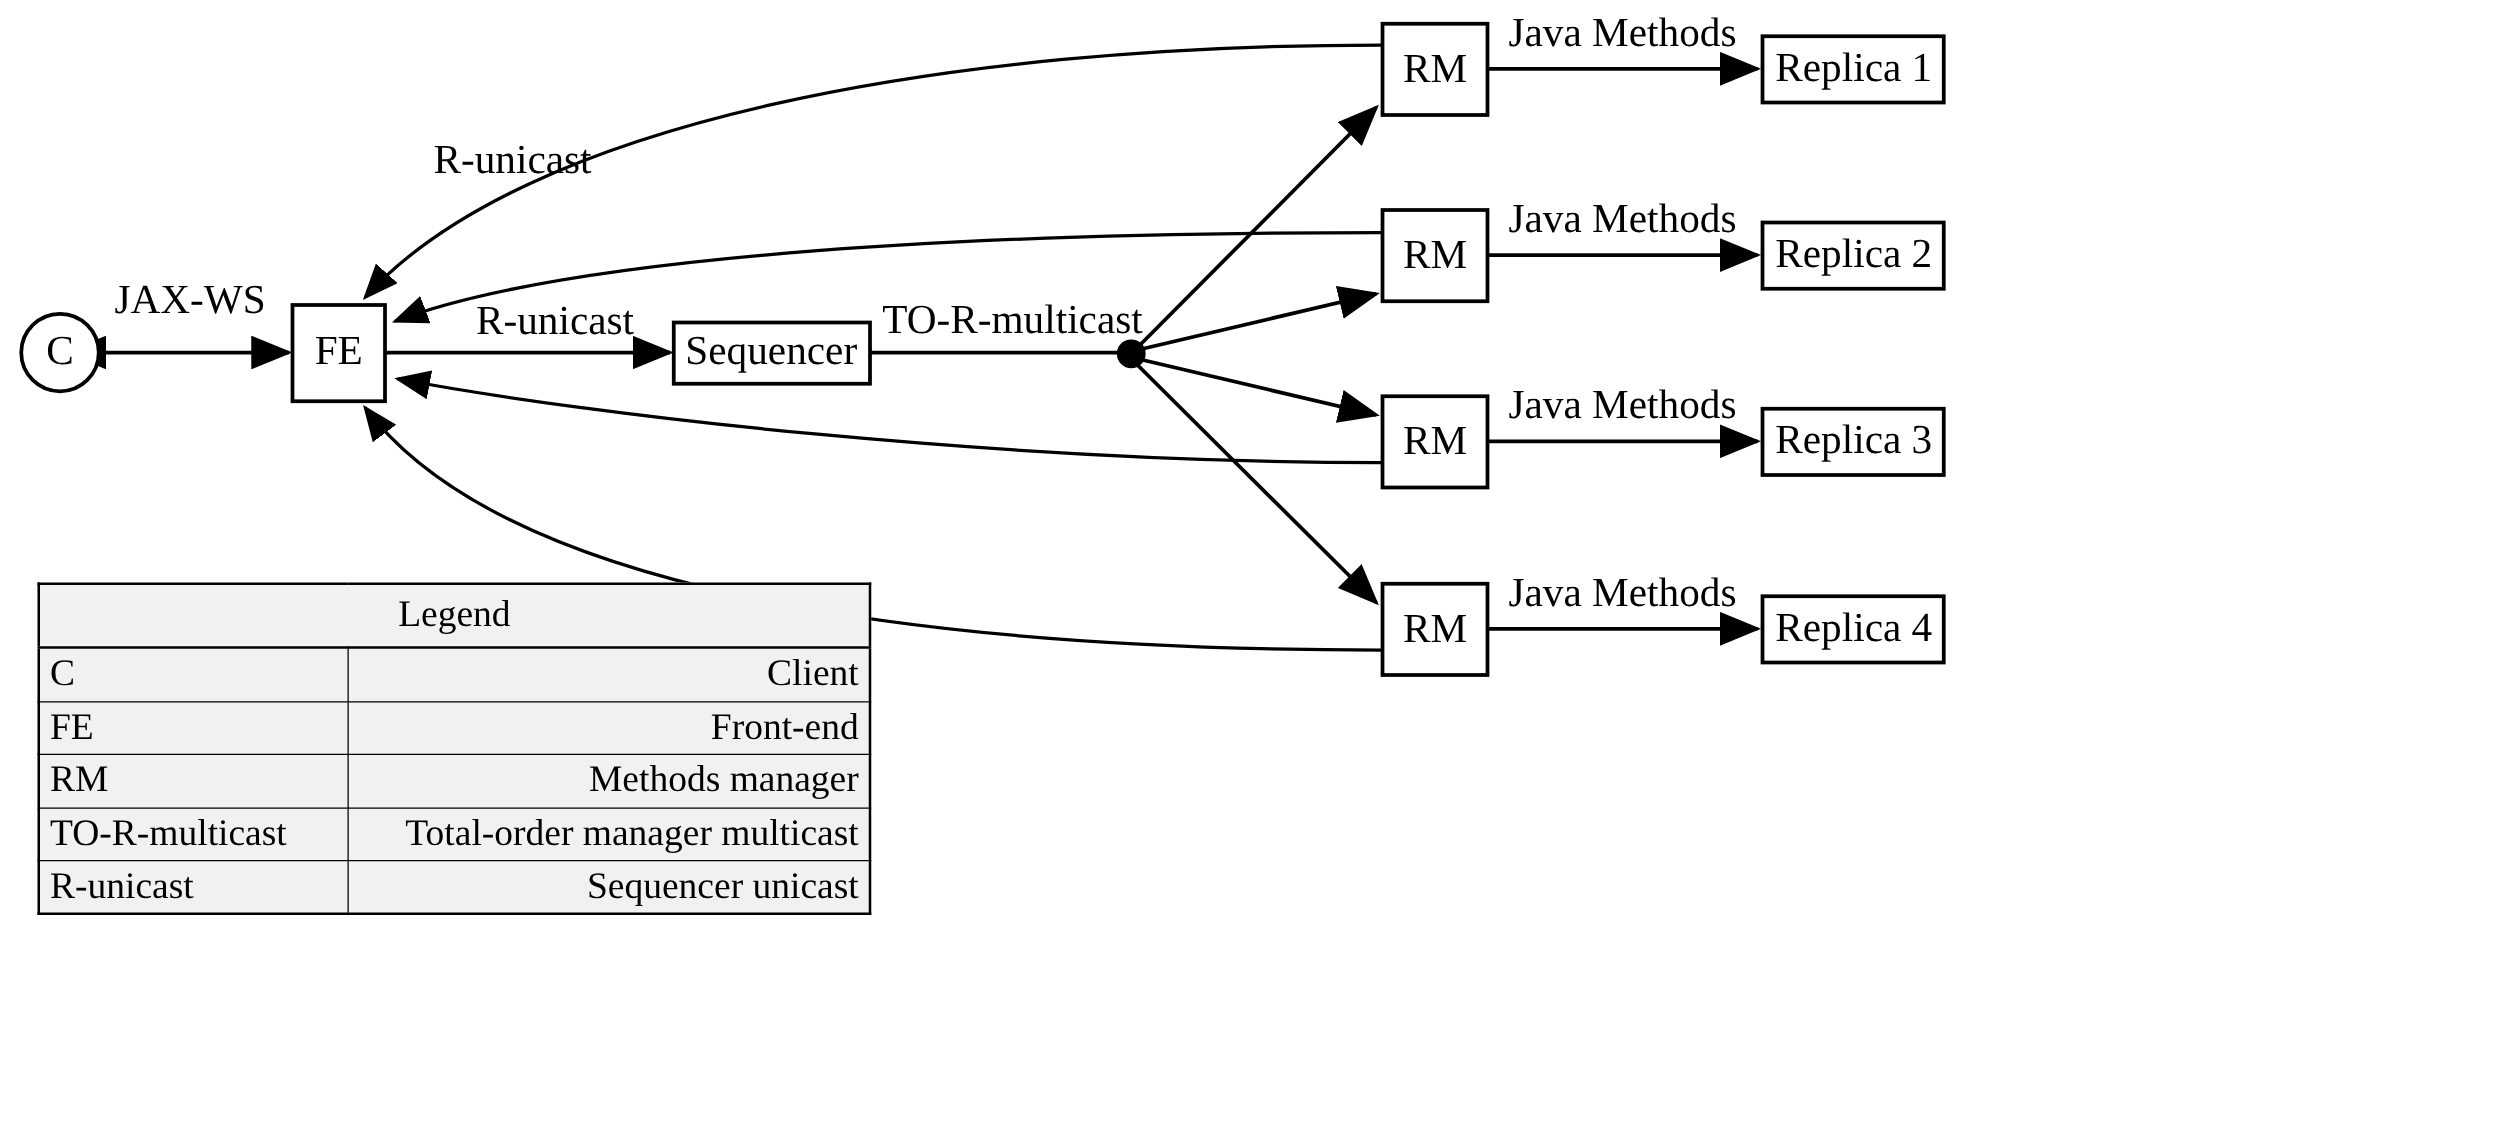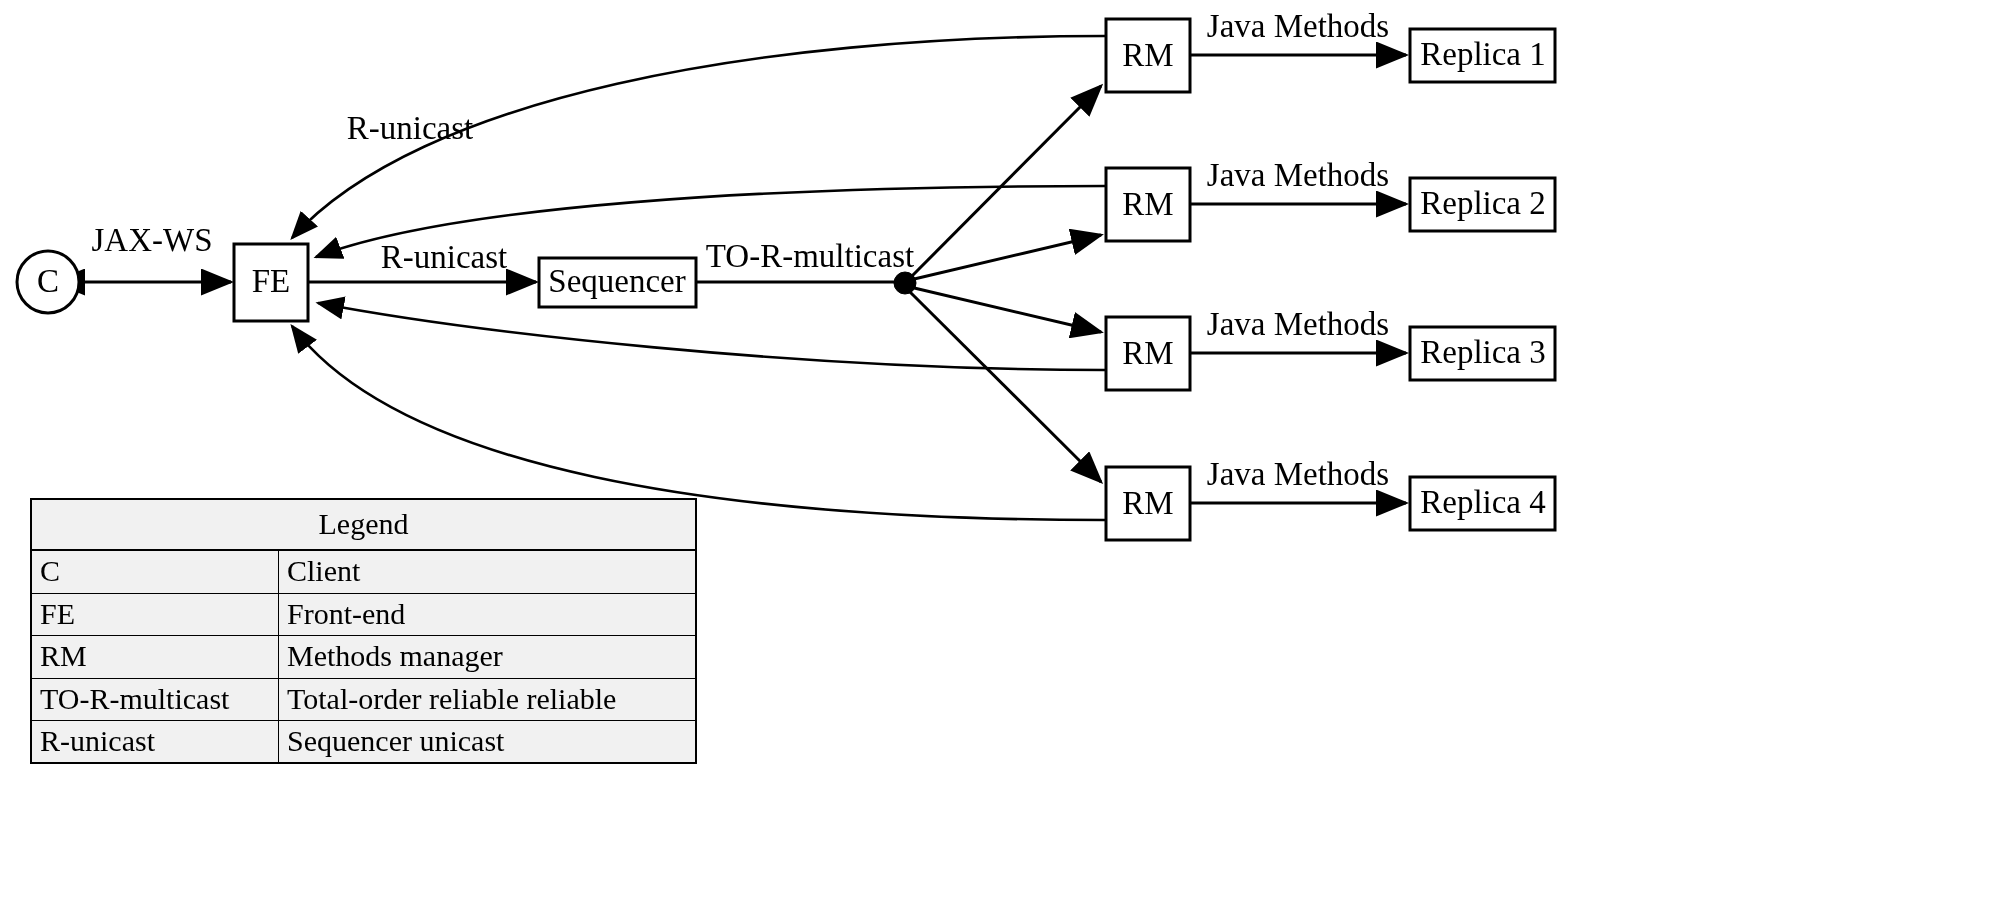--- a/index.html
+++ b/index.html
@@ -64,21 +64,20 @@
     dominant-baseline: middle;
   }
   
   #legend {
     position: absolute;
     left: 30px;
     top: 466px;
     border-collapse: collapse;
     background: #f1f1f1;
     border: 2px solid #000000;
-    margin-top: 32px;
   }
   #legend td, #legend th {
     border: 1px solid #000000;
     font-family: "Liberation Serif", "DejaVu Serif", serif;
     font-size: 30px;
     font-weight: normal;
     color: #000000;
     padding: 2px 8px 4px 8px;
     background: #f1f1f1;
     line-height: 1.18;
@@ -87,21 +86,21 @@
     text-align: center;
     border-bottom: 2px solid #000000;
     padding: 6px 8px 8px 8px;
   }
   #legend td.abbr-cell {
     width: 230px;
     text-align: left;
   }
   #legend td.desc-cell {
     width: 400px;
-    text-align: left;
+    text-align: right;
   }
 </style>
 </head>
 <body>
 
 <div id="stage">
 
   <svg id="diagram-svg" viewBox="0 0 2001 908">
     <defs>
       <marker id="arrowhead" markerWidth="11" markerHeight="9" refX="10" refY="4.5" orient="auto" markerUnits="strokeWidth">
@@ -199,21 +198,21 @@
       <tr>
         <td class="abbr-cell">FE</td>
         <td class="desc-cell">Front-end</td>
       </tr>
       <tr>
         <td class="abbr-cell">RM</td>
         <td class="desc-cell">Methods manager</td>
       </tr>
       <tr>
         <td class="abbr-cell">TO-R-multicast</td>
-        <td class="desc-cell">Total-order reliable reliable</td>
+        <td class="desc-cell">Total-order manager multicast</td>
       </tr>
       <tr>
         <td class="abbr-cell">R-unicast</td>
         <td class="desc-cell">Sequencer unicast</td>
       </tr>
     </tbody>
   </table>
 
 </div>
 

